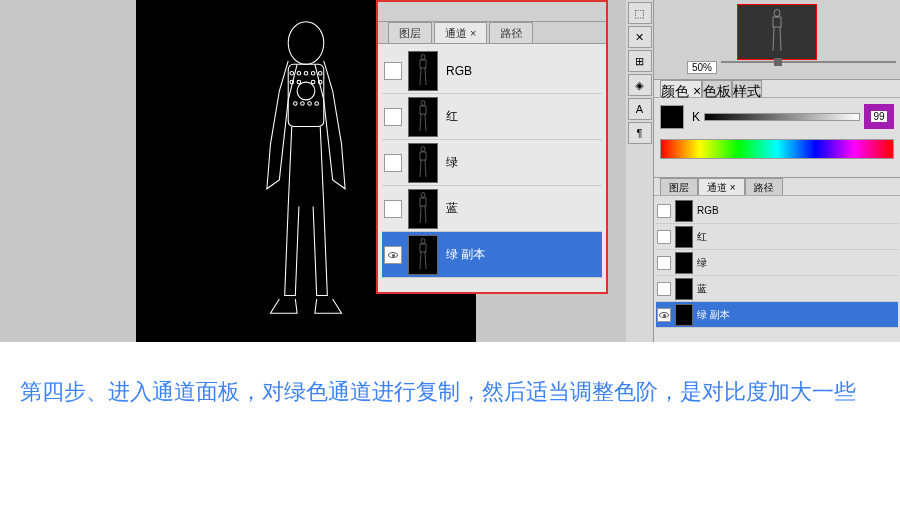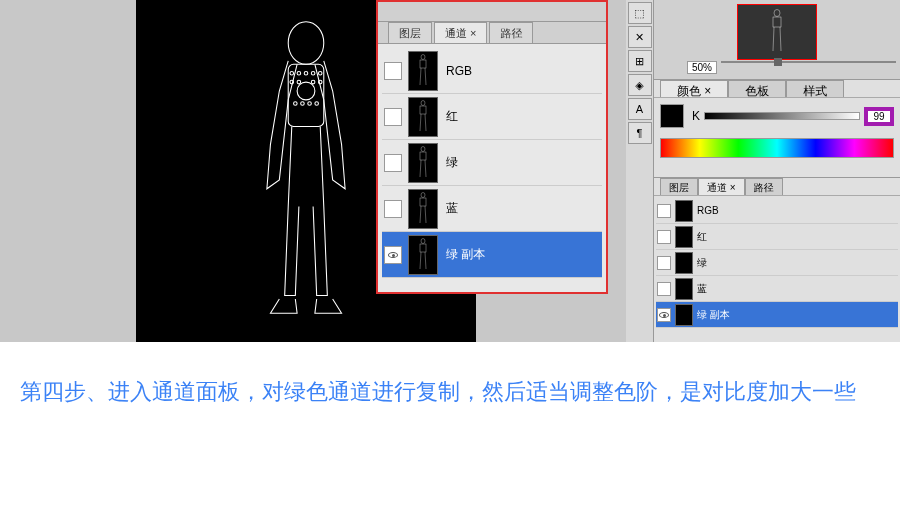--- a/index.html
+++ b/index.html
@@ -33,27 +33,27 @@
     .navigator { height: 80px; background: #d0d0d0; border-bottom: 1px solid #999; position: relative; display: flex; }
     .nav-thumb-wrap { width: 80px; height: 56px; background: #333; margin: 4px auto 0; border: 1px solid #f00; display: flex; align-items: center; justify-content: center; }
     .nav-thumb-wrap svg { width: 30px; height: 50px; }
     .nav-bottom { position: absolute; bottom: 2px; left: 4px; right: 4px; height: 16px; display: flex; align-items: flex-start; gap: 4px; padding-left: 29px; }
     .zoom-label { font-size: 10px; background: #fff; padding: 0 4px; border: 1px solid #999; }
     .zoom-slider { flex: 1; height: 2px; background: #888; position: relative; }
     .zoom-handle { position: absolute; left: 30%; top: -3px; width: 8px; height: 8px; background: #666; }
     
     .color-panel { height: 98px; background: #e0e0e0; border-bottom: 1px solid #999; }
     .color-tabs { display: flex; height: 18px; padding-left: 6px; gap: 0; border-bottom: 1px solid #aaa; }
-    .color-tab { padding: 2px 16px; font-size: 12px; background: #d0d0d0; border: 1px solid #999; border-bottom: none; }
+    .color-tab { padding: 2px 0; font-size: 14px; background: #d0d0d0; border: 1px solid #999; border-bottom: none; }
     .color-tab.active { background: #e8e8e8; }
     .color-body { padding: 6px; display: flex; align-items: center; gap: 8px; }
     .color-swatch { width: 24px; height: 24px; background: #000; border: 1px solid #999; }
     .color-slider-row { display: flex; align-items: center; gap: 4px; flex: 1; }
     .color-slider { flex: 1; height: 8px; background: linear-gradient(to right, #000, #fff); border: 1px solid #999; }
-    .color-val { width: 30px; font-size: 10px; background: #fff; border: 4px solid #a21caf; text-align: center; }
+    .color-val { width: 30px; font-size: 10px; background: #fff; border: 7px solid #a21caf; text-align: center; }
     .spectrum { height: 20px; margin: 4px 6px; background: linear-gradient(to right, red, yellow, lime, cyan, blue, magenta, red); border: 1px solid #999; }
     
     .small-layers { flex: 1; background: #e0e0e0; }
     .sm-tabs { display: flex; height: 18px; padding-left: 6px; border-bottom: 1px solid #aaa; }
     .sm-tab { padding: 2px 8px; font-size: 10px; background: #d0d0d0; border: 1px solid #999; border-bottom: none; }
     .sm-tab.active { background: #e8e8e8; }
     .sm-list { padding: 2px; }
     .sm-item { display: flex; align-items: center; height: 26px; border-bottom: 1px solid #ccc; padding: 1px; gap: 4px; }
     .sm-item.selected { background: #3874d6; color: #fff; }
     .sm-vis { width: 14px; height: 14px; border: 1px solid #999; background: #fff; display: flex; align-items: center; justify-content: center; }

